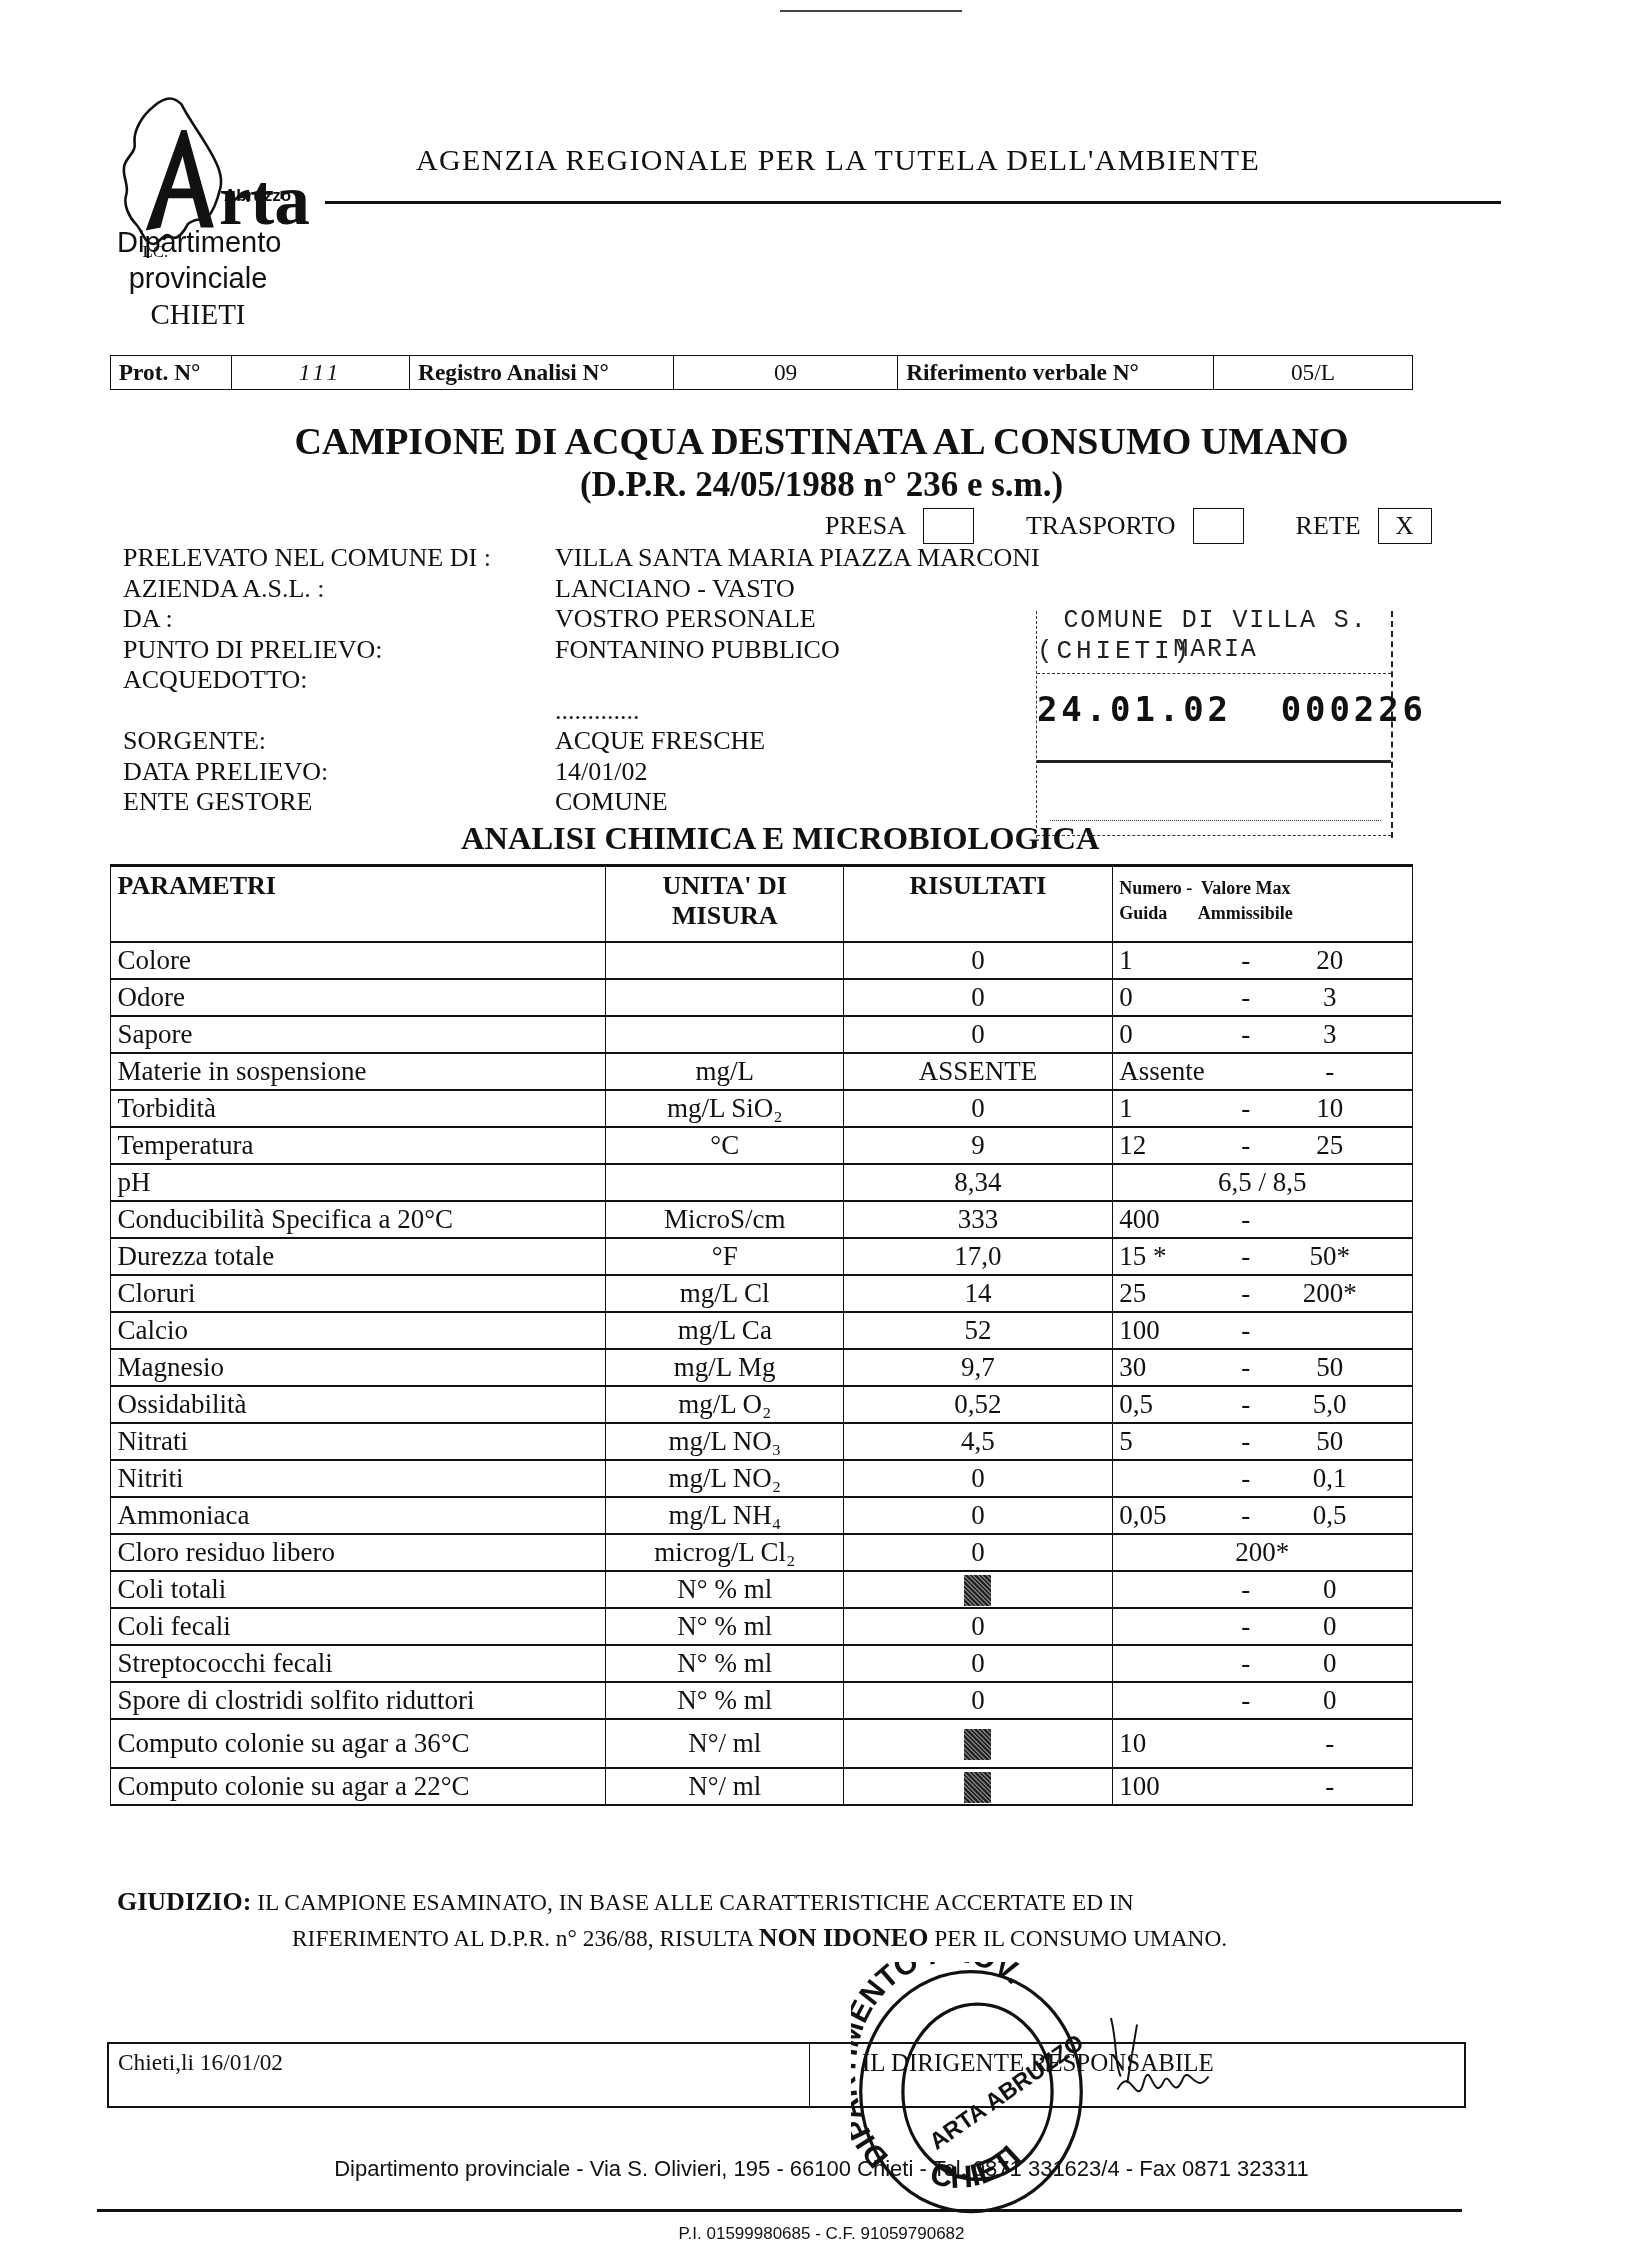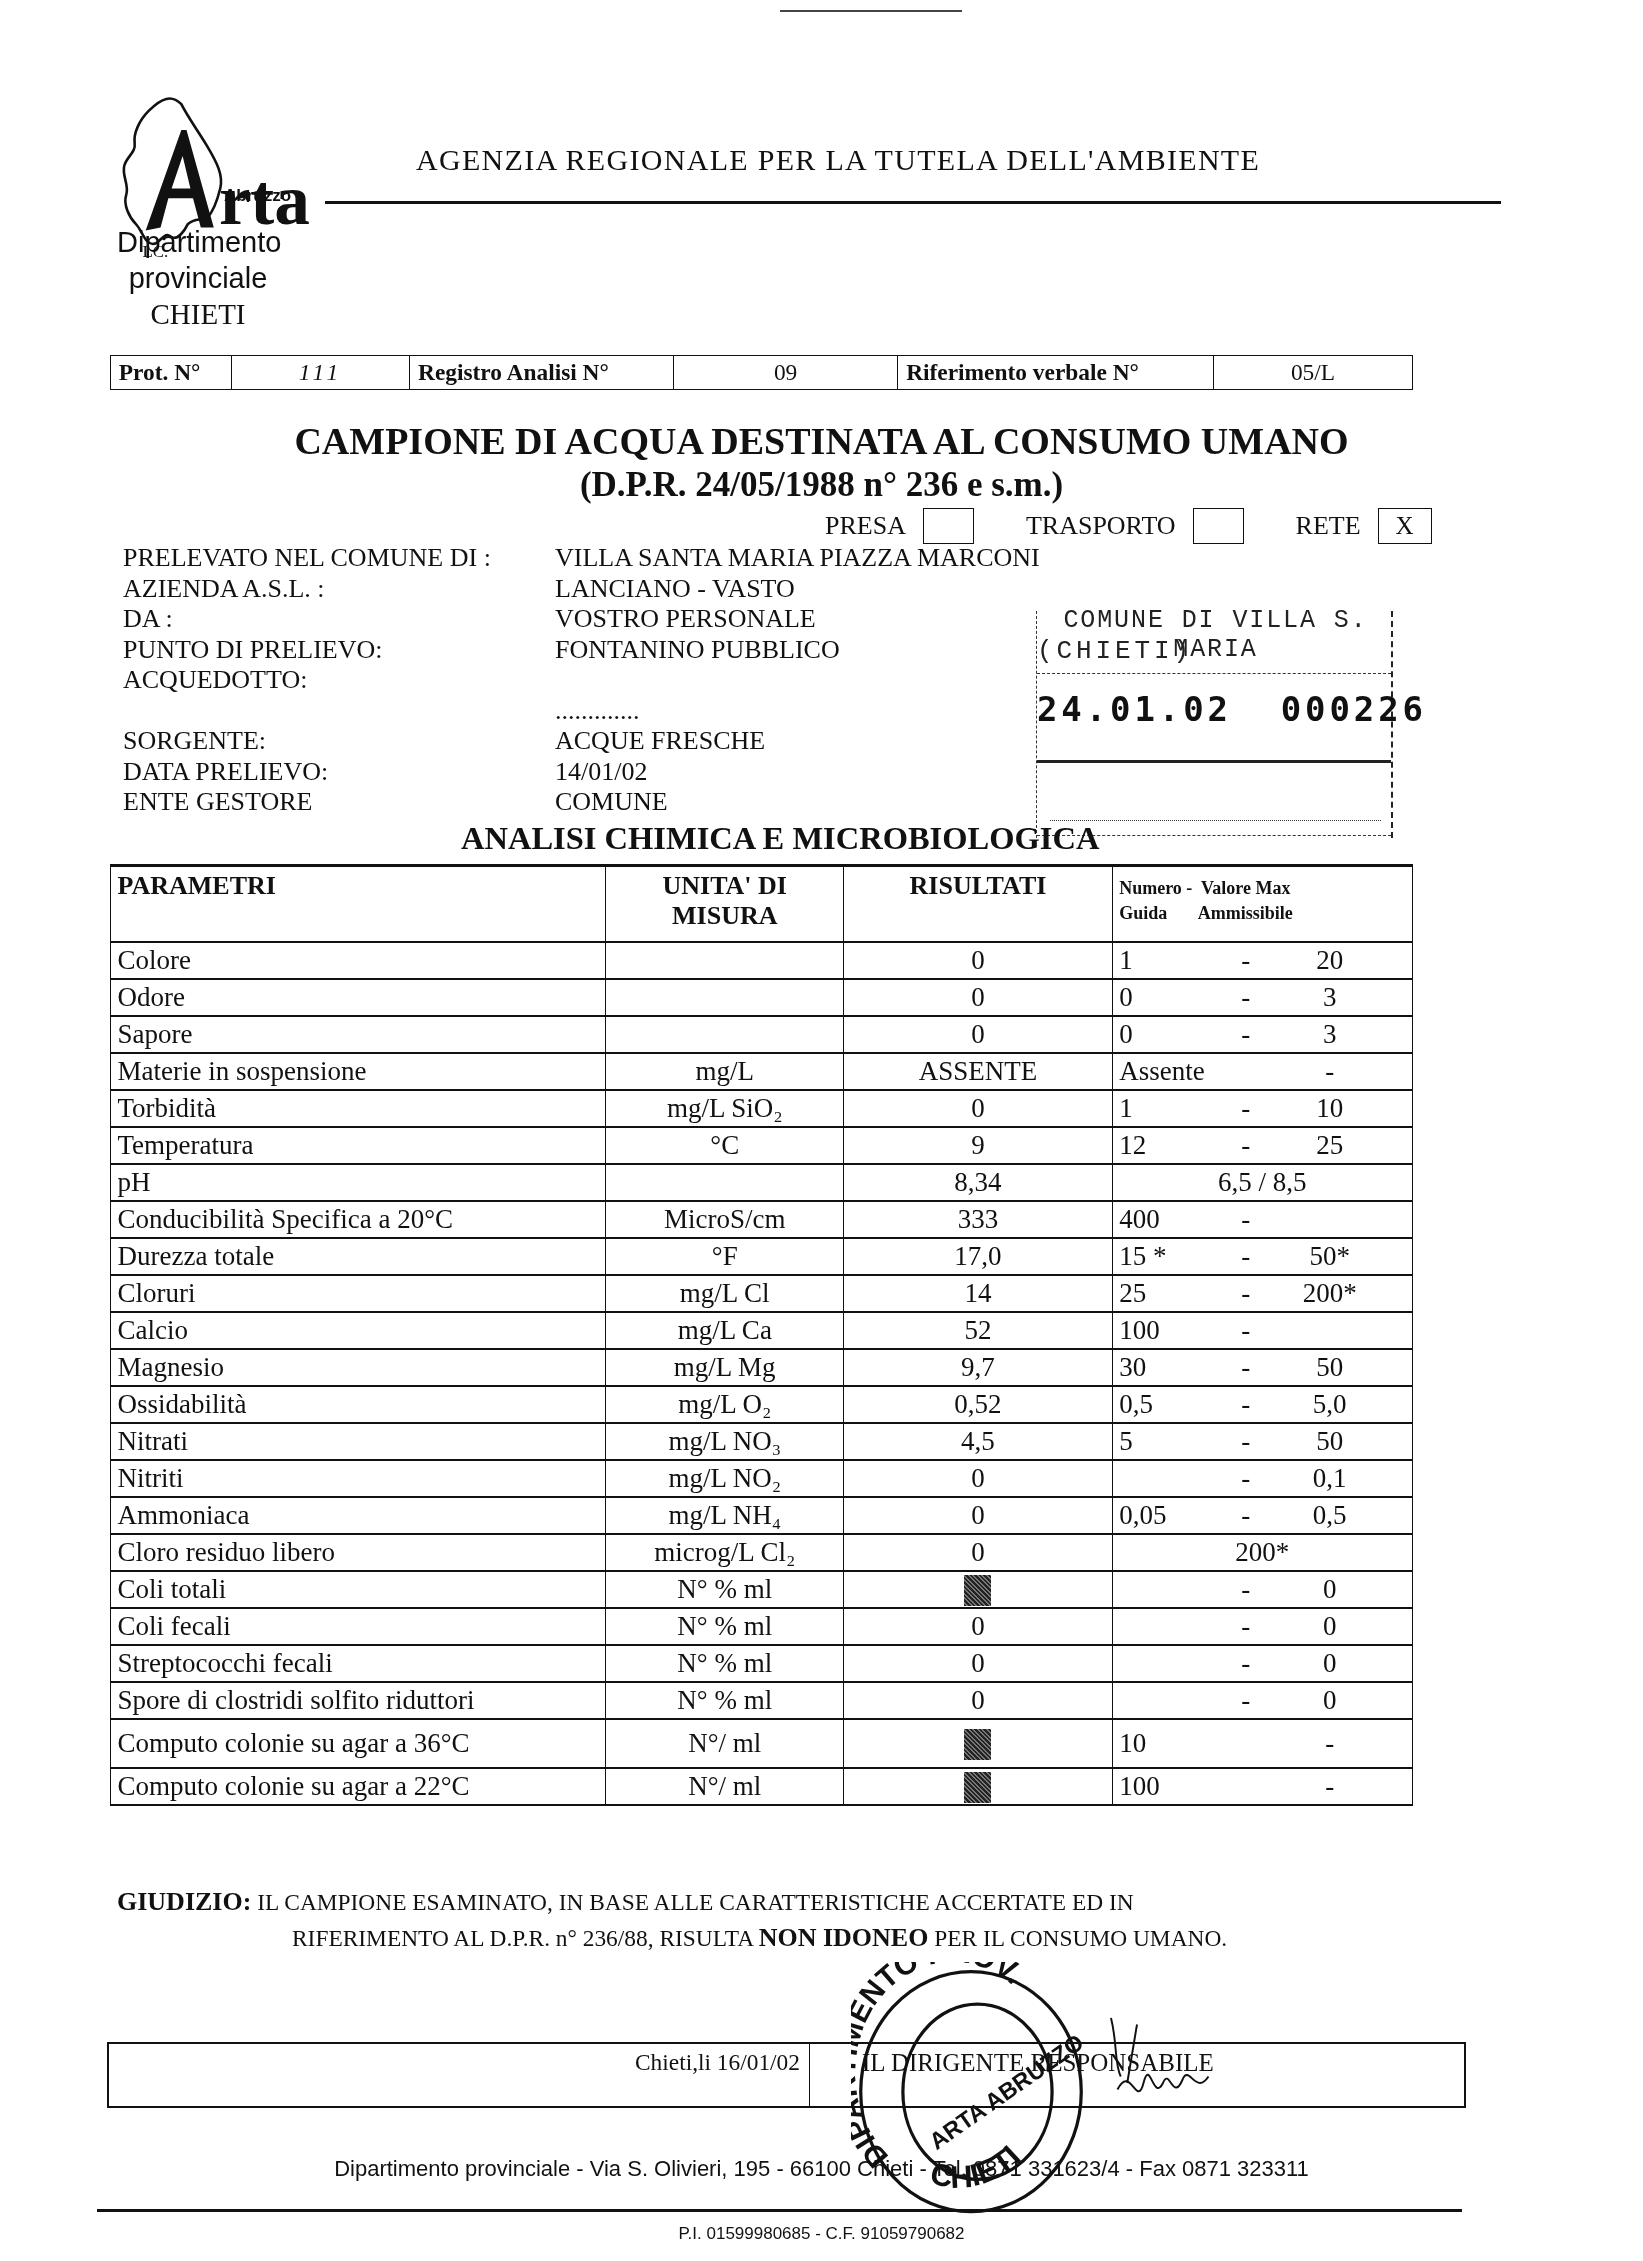--- a/index.html
+++ b/index.html
@@ -52,21 +52,21 @@
   .lim { display:flex; }
   .lim .g { width:91px; } .lim .d { width:71px; text-align:center; } .lim .m { width:97px; text-align:center; }
   .lim.center { justify-content:center; }
   .redact { display:inline-block; width:27px; height:31px; background:repeating-linear-gradient(45deg,#222 0 1.9px,#777 1.9px 3.2px); vertical-align:middle; }
   
   .giud { left:117px; top:1884px; font-size:23.4px; line-height:35px; }
   .giud b { font-size:26px; }
   .giud .l2 { padding-left:175px; }
   
   .sign { left:107px; top:2042px; width:1355px; height:62px; border:2.6px solid #111; display:flex; font-size:23.4px; }
-  .sign .left { width:682px; border-right:1.3px solid #111; padding:5.2px 9px;text-align:right; }
+  .sign .left { width:682px; border-right:1.3px solid #111; padding:5.2px 9px; }
   .sign .right { flex:1; padding:5.2px 0 0 52px; font-size:25px; }
   
   .rstamp { left:851px; top:1962px; width:240px; height:253px; }
   .signature { left:1098px; top:2005px; width:130px; height:117px; }
   
   .foot { left:0; width:1643px; top:2156px; text-align:center; font-family:"Liberation Sans", sans-serif; font-size:22px; }
   .foot-rule { left:97px; top:2209px; width:1365px; height:3.2px; background:#111; }
   .foot2 { left:0; width:1643px; top:2224px; text-align:center; font-family:"Liberation Sans", sans-serif; font-size:17px; }
   .toprule { left:780px; top:10.4px; width:182px; height:1.9px; background:#444; }
 </style>

